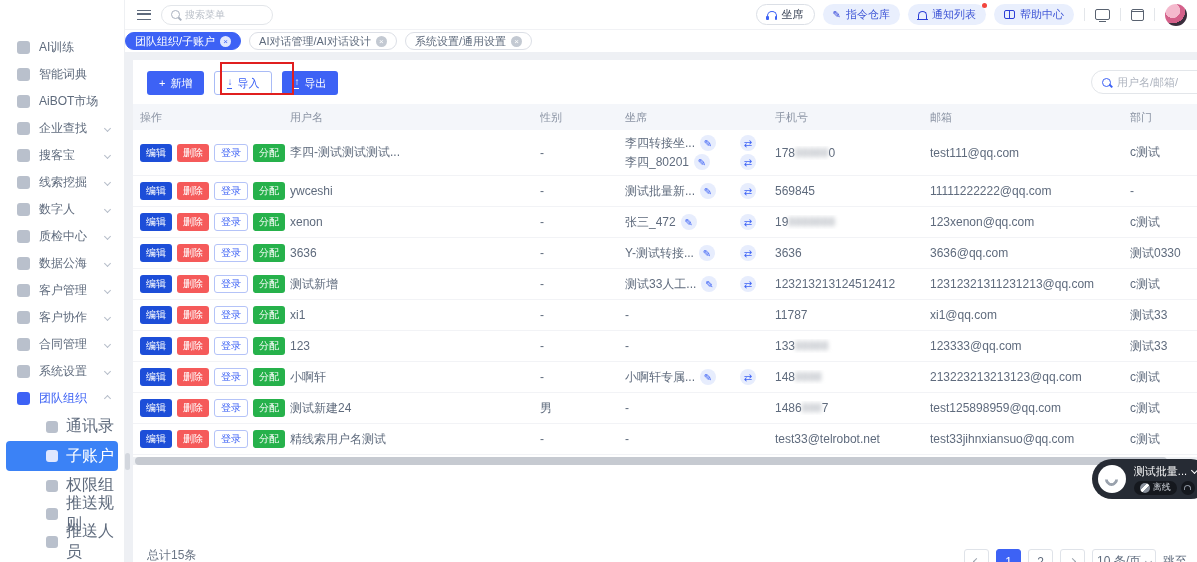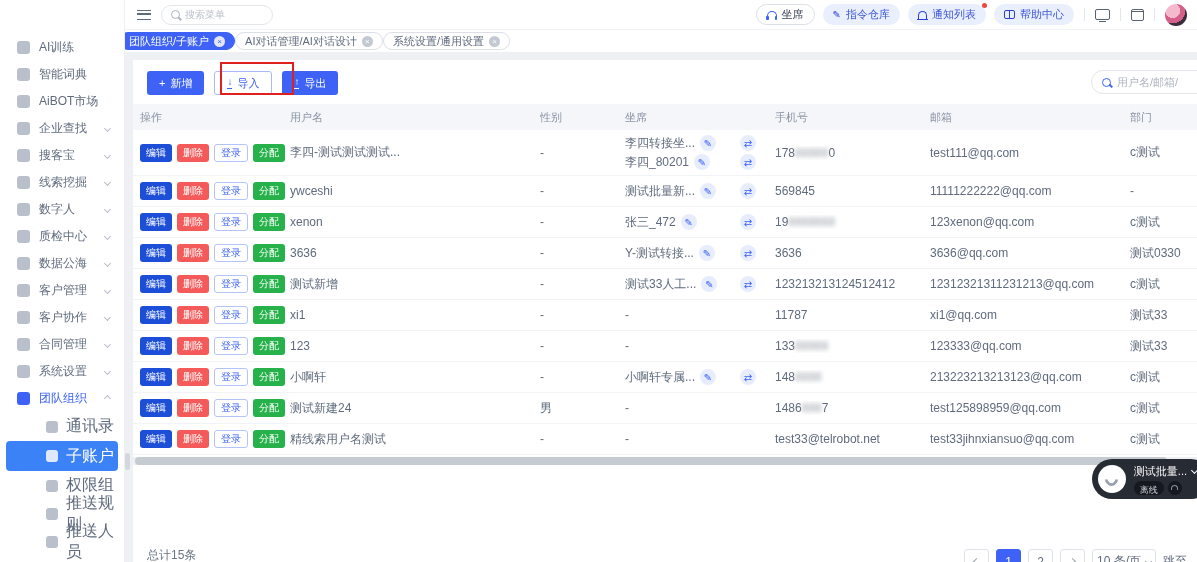--- a/index.html
+++ b/index.html
@@ -57,22 +57,22 @@
     display:flex; align-items:center; gap:5px; padding:0 9px; }
   #menu-search span.ph { font-size:10px; color:#b9bfc8; }
   #topbar .sp { flex:1; }
   .pill { height:21px; border-radius:11px; background:#e9effd; color:#3f56d6; font-size:11px;
     display:flex; align-items:center; gap:5px; padding:0 10px; position:relative; cursor:pointer; white-space:nowrap; }
   .pill.outline { background:#fff; border:1px solid #dbdfe6; color:#404a5c; }
   #avatar { width:22px; height:22px; border-radius:50%; flex:0 0 22px;
     background:radial-gradient(circle at 35% 30%,#f4b9cd 0 35%,#d4608a 36% 60%,#3a2d3c 61%); }
 
   
-  #tabsbar { position:absolute; left:110px; top:30px; width:1072px; height:22px; background:#fff;
-    display:flex; align-items:center; padding-left:9px; z-index:4; }
+  #tabsbar { position:absolute; left:116px; top:30px; width:1072px; height:22px; background:#fff;
+    display:flex; align-items:center; gap:8px; padding-left:9px; z-index:4; }
   .tab { height:18px; border-radius:9px; display:flex; align-items:center; gap:5px; padding:0 9px;
     font-size:11px; background:#fff; border:1px solid #dcdfe6; color:#5f6b7d; cursor:pointer; white-space:nowrap; }
   .tab.active { background:#3d62f5; border-color:#3d62f5; color:#fff; }
   .xcirc { width:11px; height:11px; border-radius:50%; background:#c3c9d2; color:#fff; font-size:8px;
     line-height:11px; text-align:center; display:inline-block; }
   .tab.active .xcirc { background:rgba(255,255,255,.85); color:#3d62f5; }
 
   
   #content-bg { position:absolute; left:125px; top:52px; width:1072px; height:510px; background:#eef0f4; }
   #panel { position:absolute; left:133px; top:60px; width:1064px; height:502px; background:#fff; overflow:hidden; }
@@ -123,21 +123,21 @@
   #jump { font-size:12px; color:#5f6b7d; }
 
   
   #callw { position:absolute; right:-14px; top:459px; height:40px; background:#262b34; border-radius:20px;
     display:flex; align-items:center; gap:8px; padding:0 14px 0 6px; z-index:20; }
   #callw .pcirc { width:28px; height:28px; border-radius:50%; background:#fff; display:flex; align-items:center; justify-content:center; }
   #callw .col { display:flex; flex-direction:column; gap:2px; }
   #callw .nrow { display:flex; align-items:center; gap:5px; color:#fff; font-size:11px; white-space:nowrap; }
   #callw .srow { display:flex; align-items:center; gap:4px; }
   #callw .spill { background:#15181e; border-radius:8px; height:14px; display:flex; align-items:center; gap:3px;
-    padding:0 6px; color:#cfd3da; font-size:9px;flex-direction:column; }
+    padding:0 6px; color:#cfd3da; font-size:9px; }
   #callw .hcirc { width:14px; height:14px; border-radius:50%; background:#15181e; display:flex; align-items:center; justify-content:center; }
   #callw .hcirc i { width:7px; height:5px; border:1.2px solid #8a919c; border-bottom:none; border-radius:4px 4px 0 0; display:block; }
 </style>
 </head>
 <body>
 
 <aside id="sidebar">
   <nav id="sb-main">
       <div class="sb-item">
         <span class="sb-ico"></span>

